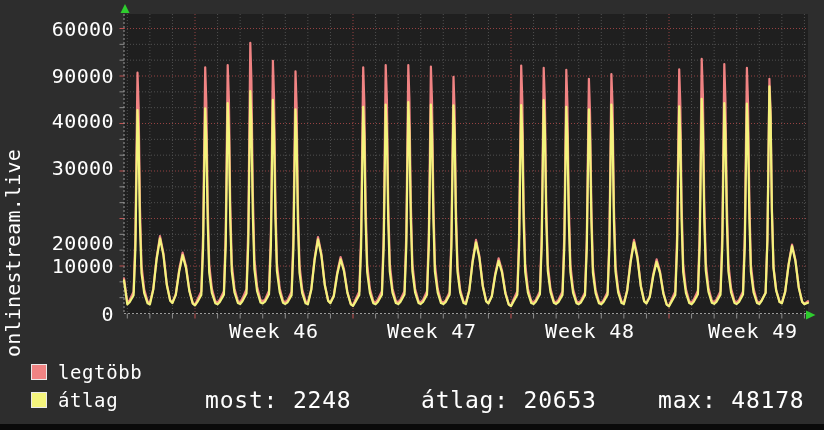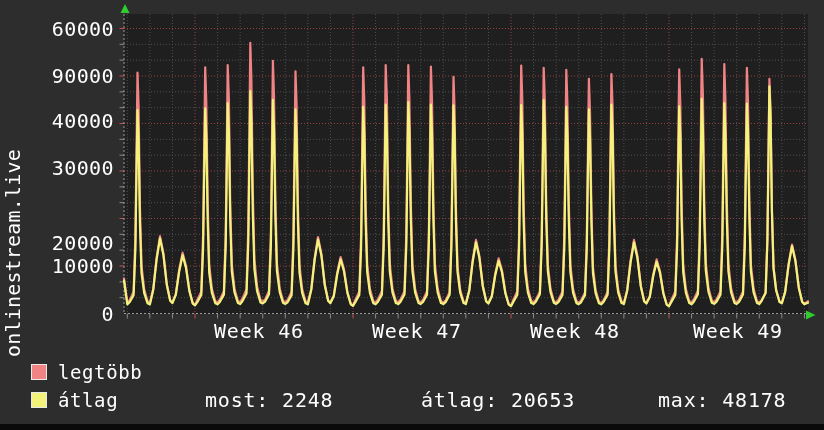--- a/index.html
+++ b/index.html
@@ -6,30 +6,30 @@
   .stage{
     position:relative;width:824px;height:430px;overflow:hidden;
     background:#2d2d2d;color:#ffffff;
     font-family:"DejaVu Sans Mono","Liberation Mono",monospace;
   }
   #plot-bg{position:absolute;left:124px;top:14px;width:684px;height:300px;background:#1f1f1f;}
   #chart-svg{position:absolute;left:0;top:0;}
   .ylab{position:absolute;left:2px;width:112px;height:24px;line-height:24px;
         text-align:right;font-size:20px;letter-spacing:0.4px;white-space:nowrap;}
   .xlab{position:absolute;top:320px;width:120px;height:22px;line-height:22px;
-        text-align:left;font-size:20px;letter-spacing:0.8px;white-space:nowrap;}
+        text-align:center;font-size:20px;letter-spacing:0.8px;white-space:nowrap;}
   .vtitle{position:absolute;left:1px;top:358px;width:210px;height:24px;line-height:24px;
         transform-origin:0 0;transform:rotate(-90deg);text-align:center;
         font-size:20px;letter-spacing:0.2px;white-space:nowrap;}
   .legend-row{position:absolute;left:31px;display:flex;align-items:center;}
   .legend-row.r1{top:362px;}
   .legend-row.r2{top:390px;}
   .swatch{display:inline-block;width:14px;height:14px;border:1px solid #e9e9e9;margin-right:11px;}
   .lg{font-size:19px;letter-spacing:0.6px;line-height:20px;}
-  .stat{position:absolute;top:389px;font-size:20px;letter-spacing:0.8px;line-height:22px;white-space:nowrap;}
+  .stat{position:absolute;top:389px;font-size:23px;letter-spacing:0.8px;line-height:22px;white-space:nowrap;}
   .stat.s1{left:205px;}
   .stat.s2{left:421px;}
   .stat.s3{left:658px;}
   .black-strip{position:absolute;left:0;top:424px;width:824px;height:6px;background:#0a0a0a;}
 </style>
 </head>
 <body>
 
 <div class="stage">
   <div id="plot-bg"></div>

